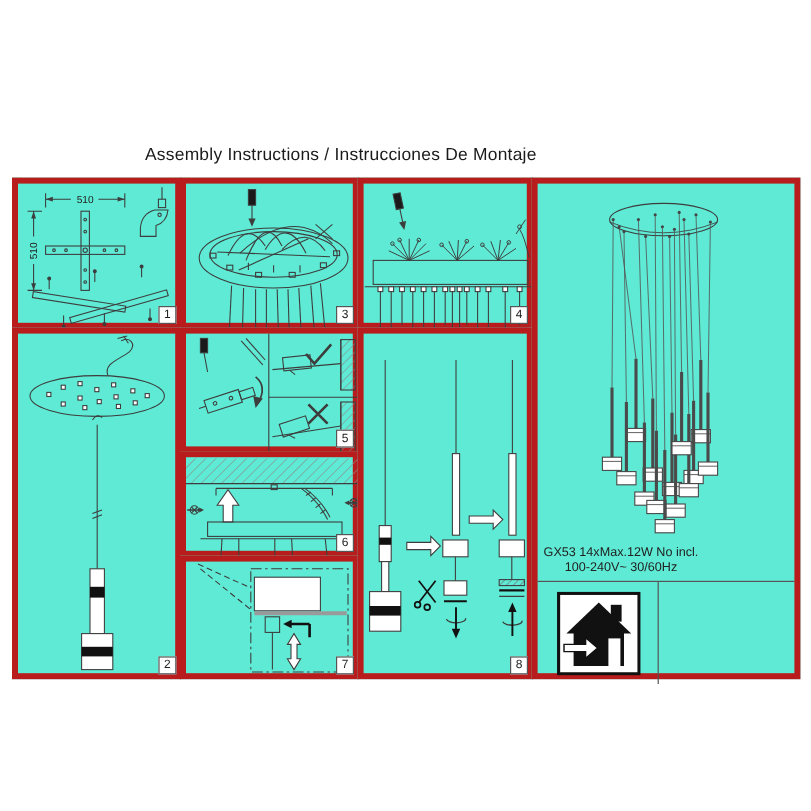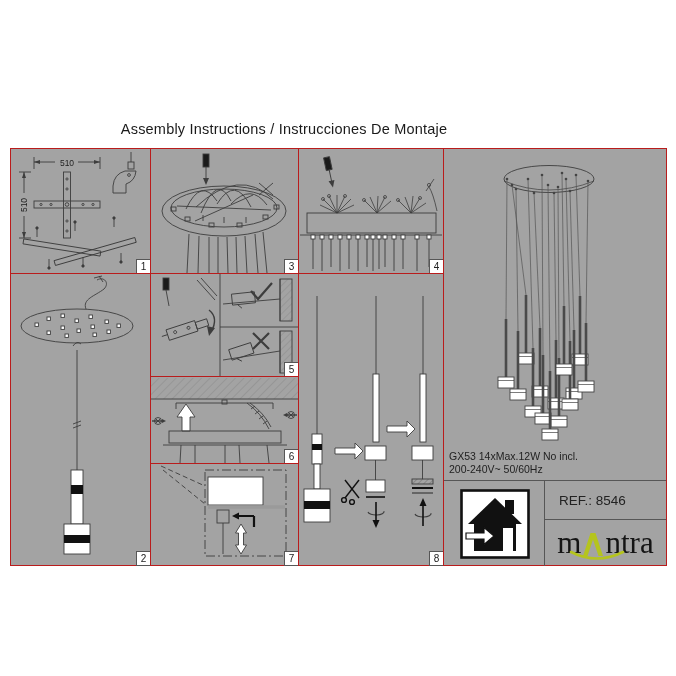--- a/index.html
+++ b/index.html
@@ -1,25 +1,25 @@
 <!DOCTYPE html>
 <html><head>
 <meta charset="utf-8">
 <style>
   html,body{margin:0;padding:0;background:#fff;}
   .page{position:relative;width:676px;height:676px;background:#fff;overflow:hidden;
         font-family:"Liberation Sans",sans-serif;color:#1c1c1c;}
   .title{position:absolute;left:0;top:121px;width:568px;text-align:center;
          font-size:14.5px;letter-spacing:.2px;color:#1a1a1a;}
-  .panel{position:absolute;border:1px solid #b91c1c;background:#a3a3a3;box-sizing:border-box;}
+  .panel{position:absolute;border:5px solid #b91c1c;background:#5eead4;box-sizing:border-box;}
   .num{position:absolute;right:-1px;bottom:-1px;width:13px;height:13px;border:1px solid #565656;
        background:#fff;font-size:10px;line-height:13px;text-align:center;color:#222;}
   .panel svg{display:block;}
   
-  .spec{position:absolute;left:5px;top:301px;font-size:10.5px;line-height:13px;color:#222;}
+  .spec{position:absolute;left:5px;top:301px;font-size:10.5px;line-height:13px;color:#222;text-align:center;}
   .rc-bottom{position:absolute;left:0;top:331px;width:100%;height:86px;border-top:1px solid #565656;
              display:flex;box-sizing:border-box;}
   .house-cell{width:101px;border-right:1px solid #565656;position:relative;box-sizing:border-box;}
   .right-cells{flex:1;display:flex;flex-direction:column;}
   .ref-cell{height:39px;border-bottom:1px solid #565656;display:flex;align-items:center;
             padding-left:14px;font-size:13.5px;color:#222;box-sizing:border-box;}
   .mantra-cell{flex:1;display:flex;align-items:center;justify-content:center;position:relative;}
   .mantra{position:relative;display:flex;align-items:flex-end;
           font-family:"Liberation Serif",serif;font-size:31px;line-height:28px;color:#141414;}
   .mantra .caret-wrap{position:relative;width:22px;height:26px;margin:0 1px;}
@@ -485,47 +485,30 @@
           <line x1="118" y1="24" x2="120" y2="157" stroke="#555" stroke-width="0.7"></line>
           <circle cx="118" cy="24" r="1.3" fill="#444" stroke="none"></circle>
           <line x1="120" y1="157" x2="120" y2="215" stroke="#4a4a4a" stroke-width="2.6"></line>
           <rect x="112" y="215" width="16" height="11" fill="#fff" stroke="#444" stroke-width="0.9"></rect>
           <line x1="112" y1="218.5" x2="128" y2="218.5" stroke="#444" stroke-width="0.7"></line>
         </g>
     </svg>
 
     <div class="spec">
       <div>GX53 14xMax.12W  No incl.</div>
-      <div>200-240V~ 50/60Hz</div>
+      <div>100-240V~ 30/60Hz</div>
     </div>
 
     <div class="rc-bottom">
       <div class="house-cell">
         <svg width="70" height="70" viewBox="0 0 70 70" style="position:absolute;left:16px;top:8px;">
           <rect x="1.5" y="1.5" width="67" height="67" fill="#fff" stroke="#111" stroke-width="2.6"></rect>
           <polygon points="8,35 35,9 62,35" fill="#111"></polygon>
           <rect x="45" y="11" width="9" height="14" fill="#111"></rect>
           <rect x="14" y="31" width="42" height="31" fill="#111"></rect>
           <rect x="43" y="39" width="10" height="23" fill="#fff"></rect>
           <polygon points="6,44 24,44 24,38.5 34,47 24,55.5 24,50 6,50" fill="#fff" stroke="#111" stroke-width="1.2"></polygon>
         </svg>
       </div>
-      <div class="right-cells">
-        <div class="ref-cell">REF.: 8546</div>
-        <div class="mantra-cell">
-          <div class="mantra">
-            <span>m</span>
-            <span class="caret-wrap">
-              <svg width="22" height="26" viewBox="0 0 22 26">
-                <polygon points="1,25 8.5,2 13.5,2 21,25 16.5,25 11,8.5 5.5,25" fill="#b5c41e"></polygon>
-              </svg>
-              <svg class="arc" width="58" height="14" viewBox="0 0 58 14">
-                <path d="M3,2 Q29,15 55,2" fill="none" stroke="#b5c41e" stroke-width="2.6" stroke-linecap="round"></path>
-              </svg>
-            </span>
-            <span>ntra</span>
-          </div>
-        </div>
-      </div>
     </div>
   </div>
 
 </div>
 
 </body></html>

